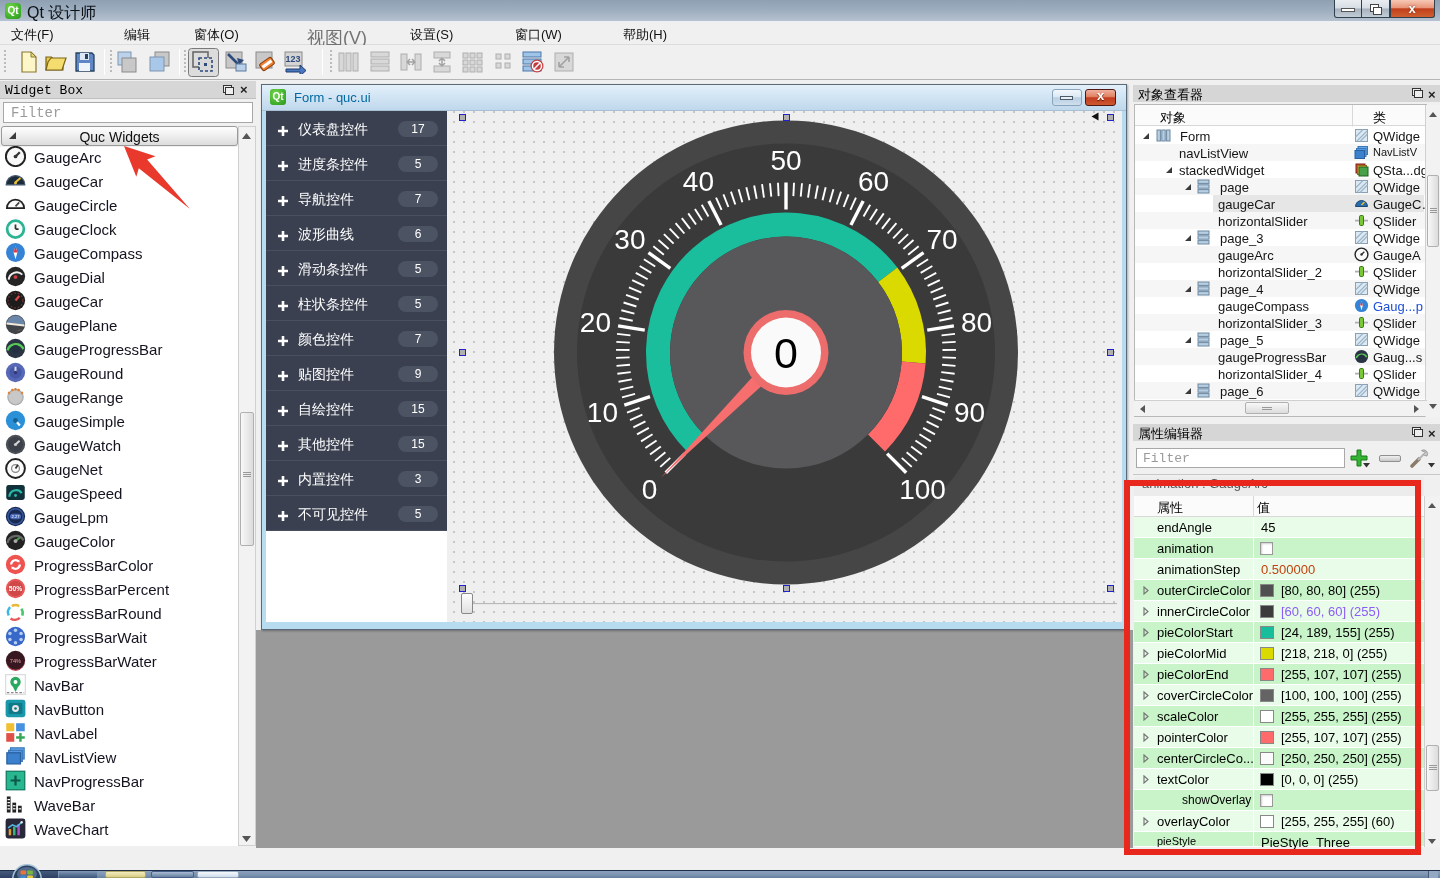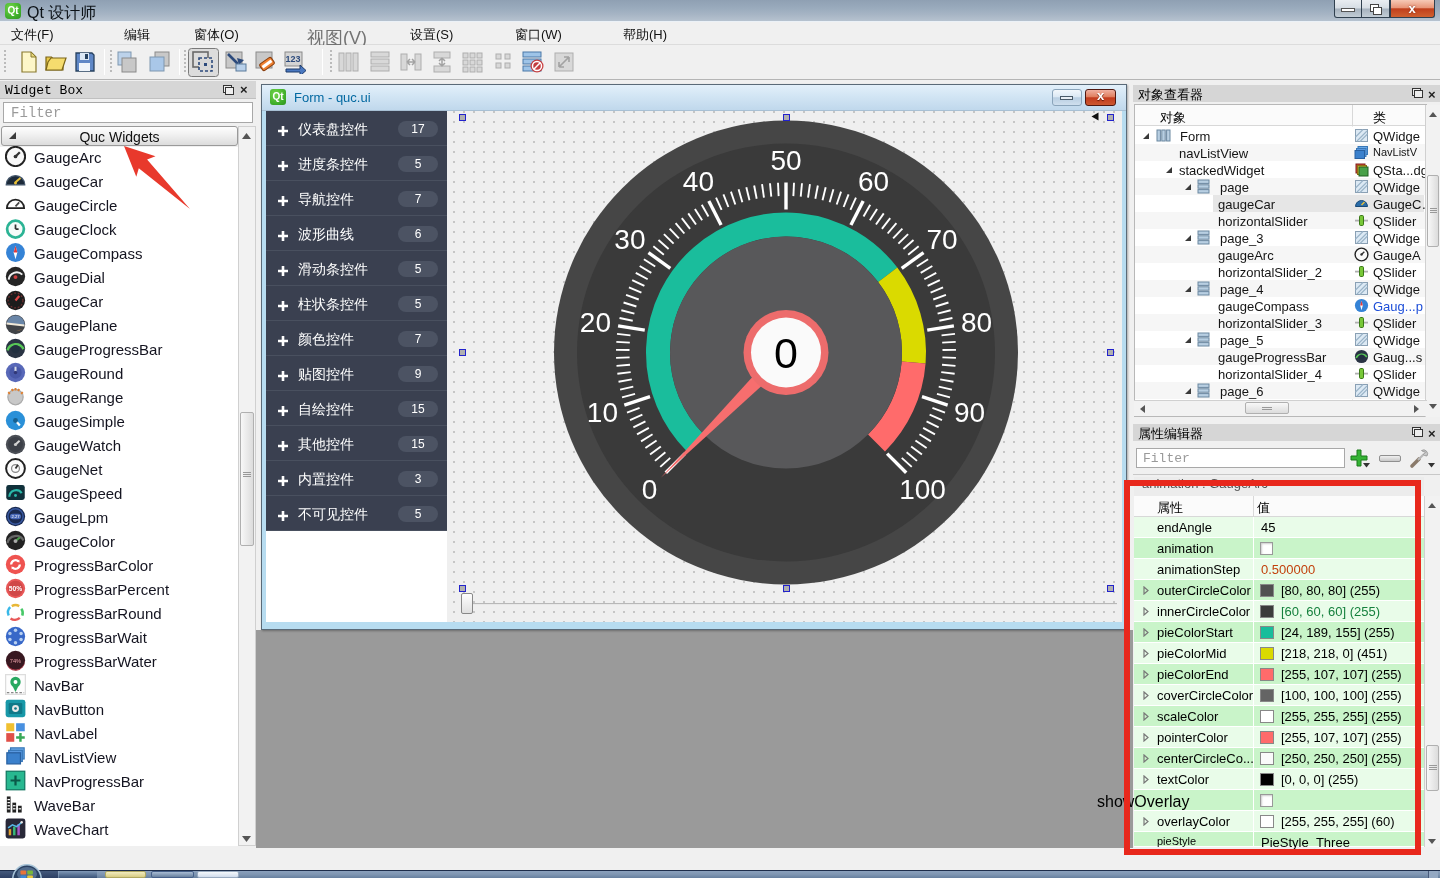--- a/index.html
+++ b/index.html
@@ -863,37 +863,37 @@
 <div class="abs" style="left:1157px;top:583px;font-size:13px;color:#000">outerCircleColor</div>
 <div class="abs" style="left:1260px;top:584px;width:14px;height:13px;background:#505050;border:1px solid #888"></div>
 <div class="abs" style="left:1281px;top:583px;font-size:13px;color:#000">[80, 80, 80] (255)</div>
 <div class="abs" style="left:1134px;top:601px;width:292px;height:21px;background:#e9fce9;border-bottom:1px solid #fff"></div>
 <div class="abs" style="left:1253px;top:601px;width:1px;height:21px;background:#fff"></div>
 <svg class="abs" style="left:1143px;top:607px" width="6" height="9">
     <path d="M1 1 L5 4.5 L1 8 Z" fill="none" stroke="#777" stroke-width="1.2"></path>
   </svg>
 <div class="abs" style="left:1157px;top:604px;font-size:13px;color:#000">innerCircleColor</div>
 <div class="abs" style="left:1260px;top:605px;width:14px;height:13px;background:#3c3c3c;border:1px solid #888"></div>
-<div class="abs" style="left:1281px;top:604px;font-size:13px;color:#15803d">[60, 60, 60] (255)</div>
+<div class="abs" style="left:1281px;top:604px;font-size:13px;color:#8b5cf6">[60, 60, 60] (255)</div>
 <div class="abs" style="left:1134px;top:622px;width:292px;height:21px;background:#c9f4c9;border-bottom:1px solid #fff"></div>
 <div class="abs" style="left:1253px;top:622px;width:1px;height:21px;background:#fff"></div>
 <svg class="abs" style="left:1143px;top:628px" width="6" height="9">
     <path d="M1 1 L5 4.5 L1 8 Z" fill="none" stroke="#777" stroke-width="1.2"></path>
   </svg>
 <div class="abs" style="left:1157px;top:625px;font-size:13px;color:#000">pieColorStart</div>
 <div class="abs" style="left:1260px;top:626px;width:14px;height:13px;background:#18bd9b;border:1px solid #888"></div>
 <div class="abs" style="left:1281px;top:625px;font-size:13px;color:#000">[24, 189, 155] (255)</div>
 <div class="abs" style="left:1134px;top:643px;width:292px;height:21px;background:#e9fce9;border-bottom:1px solid #fff"></div>
 <div class="abs" style="left:1253px;top:643px;width:1px;height:21px;background:#fff"></div>
 <svg class="abs" style="left:1143px;top:649px" width="6" height="9">
     <path d="M1 1 L5 4.5 L1 8 Z" fill="none" stroke="#777" stroke-width="1.2"></path>
   </svg>
 <div class="abs" style="left:1157px;top:646px;font-size:13px;color:#000">pieColorMid</div>
 <div class="abs" style="left:1260px;top:647px;width:14px;height:13px;background:#dada00;border:1px solid #888"></div>
-<div class="abs" style="left:1281px;top:646px;font-size:13px;color:#000">[218, 218, 0] (451)</div>
+<div class="abs" style="left:1281px;top:646px;font-size:13px;color:#000">[218, 218, 0] (255)</div>
 <div class="abs" style="left:1134px;top:664px;width:292px;height:21px;background:#c9f4c9;border-bottom:1px solid #fff"></div>
 <div class="abs" style="left:1253px;top:664px;width:1px;height:21px;background:#fff"></div>
 <svg class="abs" style="left:1143px;top:670px" width="6" height="9">
     <path d="M1 1 L5 4.5 L1 8 Z" fill="none" stroke="#777" stroke-width="1.2"></path>
   </svg>
 <div class="abs" style="left:1157px;top:667px;font-size:13px;color:#000">pieColorEnd</div>
 <div class="abs" style="left:1260px;top:668px;width:14px;height:13px;background:#ff6b6b;border:1px solid #888"></div>
 <div class="abs" style="left:1281px;top:667px;font-size:13px;color:#000">[255, 107, 107] (255)</div>
 <div class="abs" style="left:1134px;top:685px;width:292px;height:21px;background:#e9fce9;border-bottom:1px solid #fff"></div>
 <div class="abs" style="left:1253px;top:685px;width:1px;height:21px;background:#fff"></div>
@@ -930,21 +930,21 @@
 <div class="abs" style="left:1134px;top:769px;width:292px;height:21px;background:#e9fce9;border-bottom:1px solid #fff"></div>
 <div class="abs" style="left:1253px;top:769px;width:1px;height:21px;background:#fff"></div>
 <svg class="abs" style="left:1143px;top:775px" width="6" height="9">
     <path d="M1 1 L5 4.5 L1 8 Z" fill="none" stroke="#777" stroke-width="1.2"></path>
   </svg>
 <div class="abs" style="left:1157px;top:772px;font-size:13px;color:#000">textColor</div>
 <div class="abs" style="left:1260px;top:773px;width:14px;height:13px;background:#000000;border:1px solid #888"></div>
 <div class="abs" style="left:1281px;top:772px;font-size:13px;color:#000">[0, 0, 0] (255)</div>
 <div class="abs" style="left:1134px;top:790px;width:292px;height:21px;background:#c9f4c9;border-bottom:1px solid #fff"></div>
 <div class="abs" style="left:1253px;top:790px;width:1px;height:21px;background:#fff"></div>
-<div class="abs" style="left:1097px;top:793px;font-size:16px;color:#000">showOverlay</div>
+<div class="abs" style="left:1182px;top:793px;font-size:12px;color:#000">showOverlay</div>
 <div class="abs" style="left:1260px;top:794px;width:13px;height:13px;background:#fff;border:1px solid #999;box-shadow:inset 1px 1px 2px #ccc"></div>
 <div class="abs" style="left:1134px;top:811px;width:292px;height:21px;background:#e9fce9;border-bottom:1px solid #fff"></div>
 <div class="abs" style="left:1253px;top:811px;width:1px;height:21px;background:#fff"></div>
 <svg class="abs" style="left:1143px;top:817px" width="6" height="9">
     <path d="M1 1 L5 4.5 L1 8 Z" fill="none" stroke="#777" stroke-width="1.2"></path>
   </svg>
 <div class="abs" style="left:1157px;top:814px;font-size:13px;color:#000">overlayColor</div>
 <div class="abs" style="left:1260px;top:815px;width:14px;height:13px;background:#ffffff;border:1px solid #888"></div>
 <div class="abs" style="left:1281px;top:814px;font-size:13px;color:#000">[255, 255, 255] (60)</div>
 <div class="abs" style="left:1134px;top:832px;width:292px;height:15px;background:#c9f4c9;border-bottom:1px solid #fff"></div>

